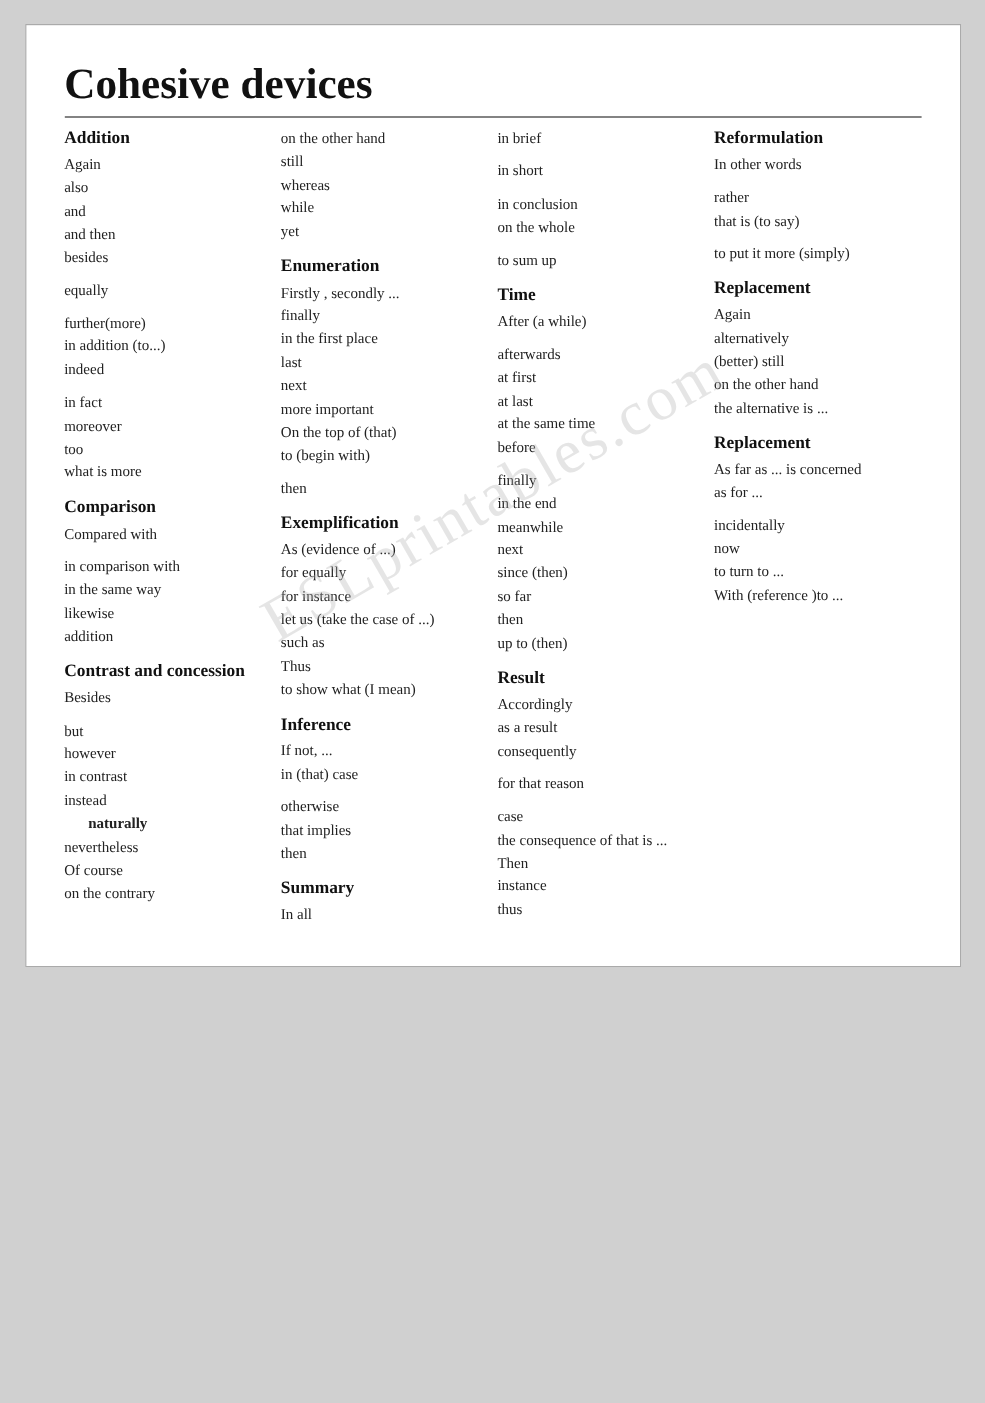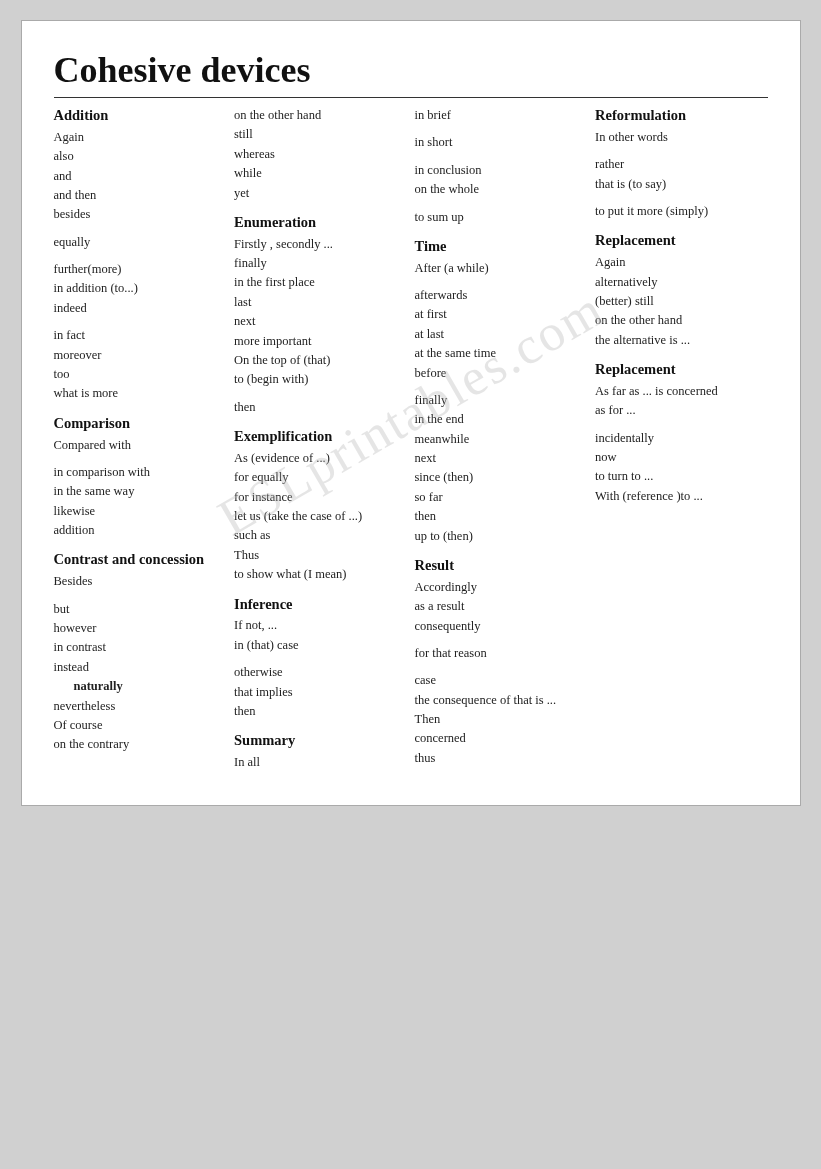--- a/index.html
+++ b/index.html
@@ -199,21 +199,21 @@
         <div class="category-title">Result</div>
         <div class="item">Accordingly</div>
         <div class="item">as a result</div>
         <div class="item">consequently</div>
         <div class="spacer"></div>
         <div class="item">for that reason</div>
         <div class="spacer"></div>
         <div class="item">case</div>
         <div class="item">the consequence of that is ...</div>
         <div class="item">Then</div>
-        <div class="item">concerned</div>
+        <div class="item">instance</div>
         <div class="item">thus</div>
       </div>
       <div class="col">
         <div class="category-title">Reformulation</div>
         <div class="item">In other words</div>
         <div class="spacer"></div>
         <div class="item">rather</div>
         <div class="item">that is (to say)</div>
         <div class="spacer"></div>
         <div class="item">to put it more (simply)</div>

